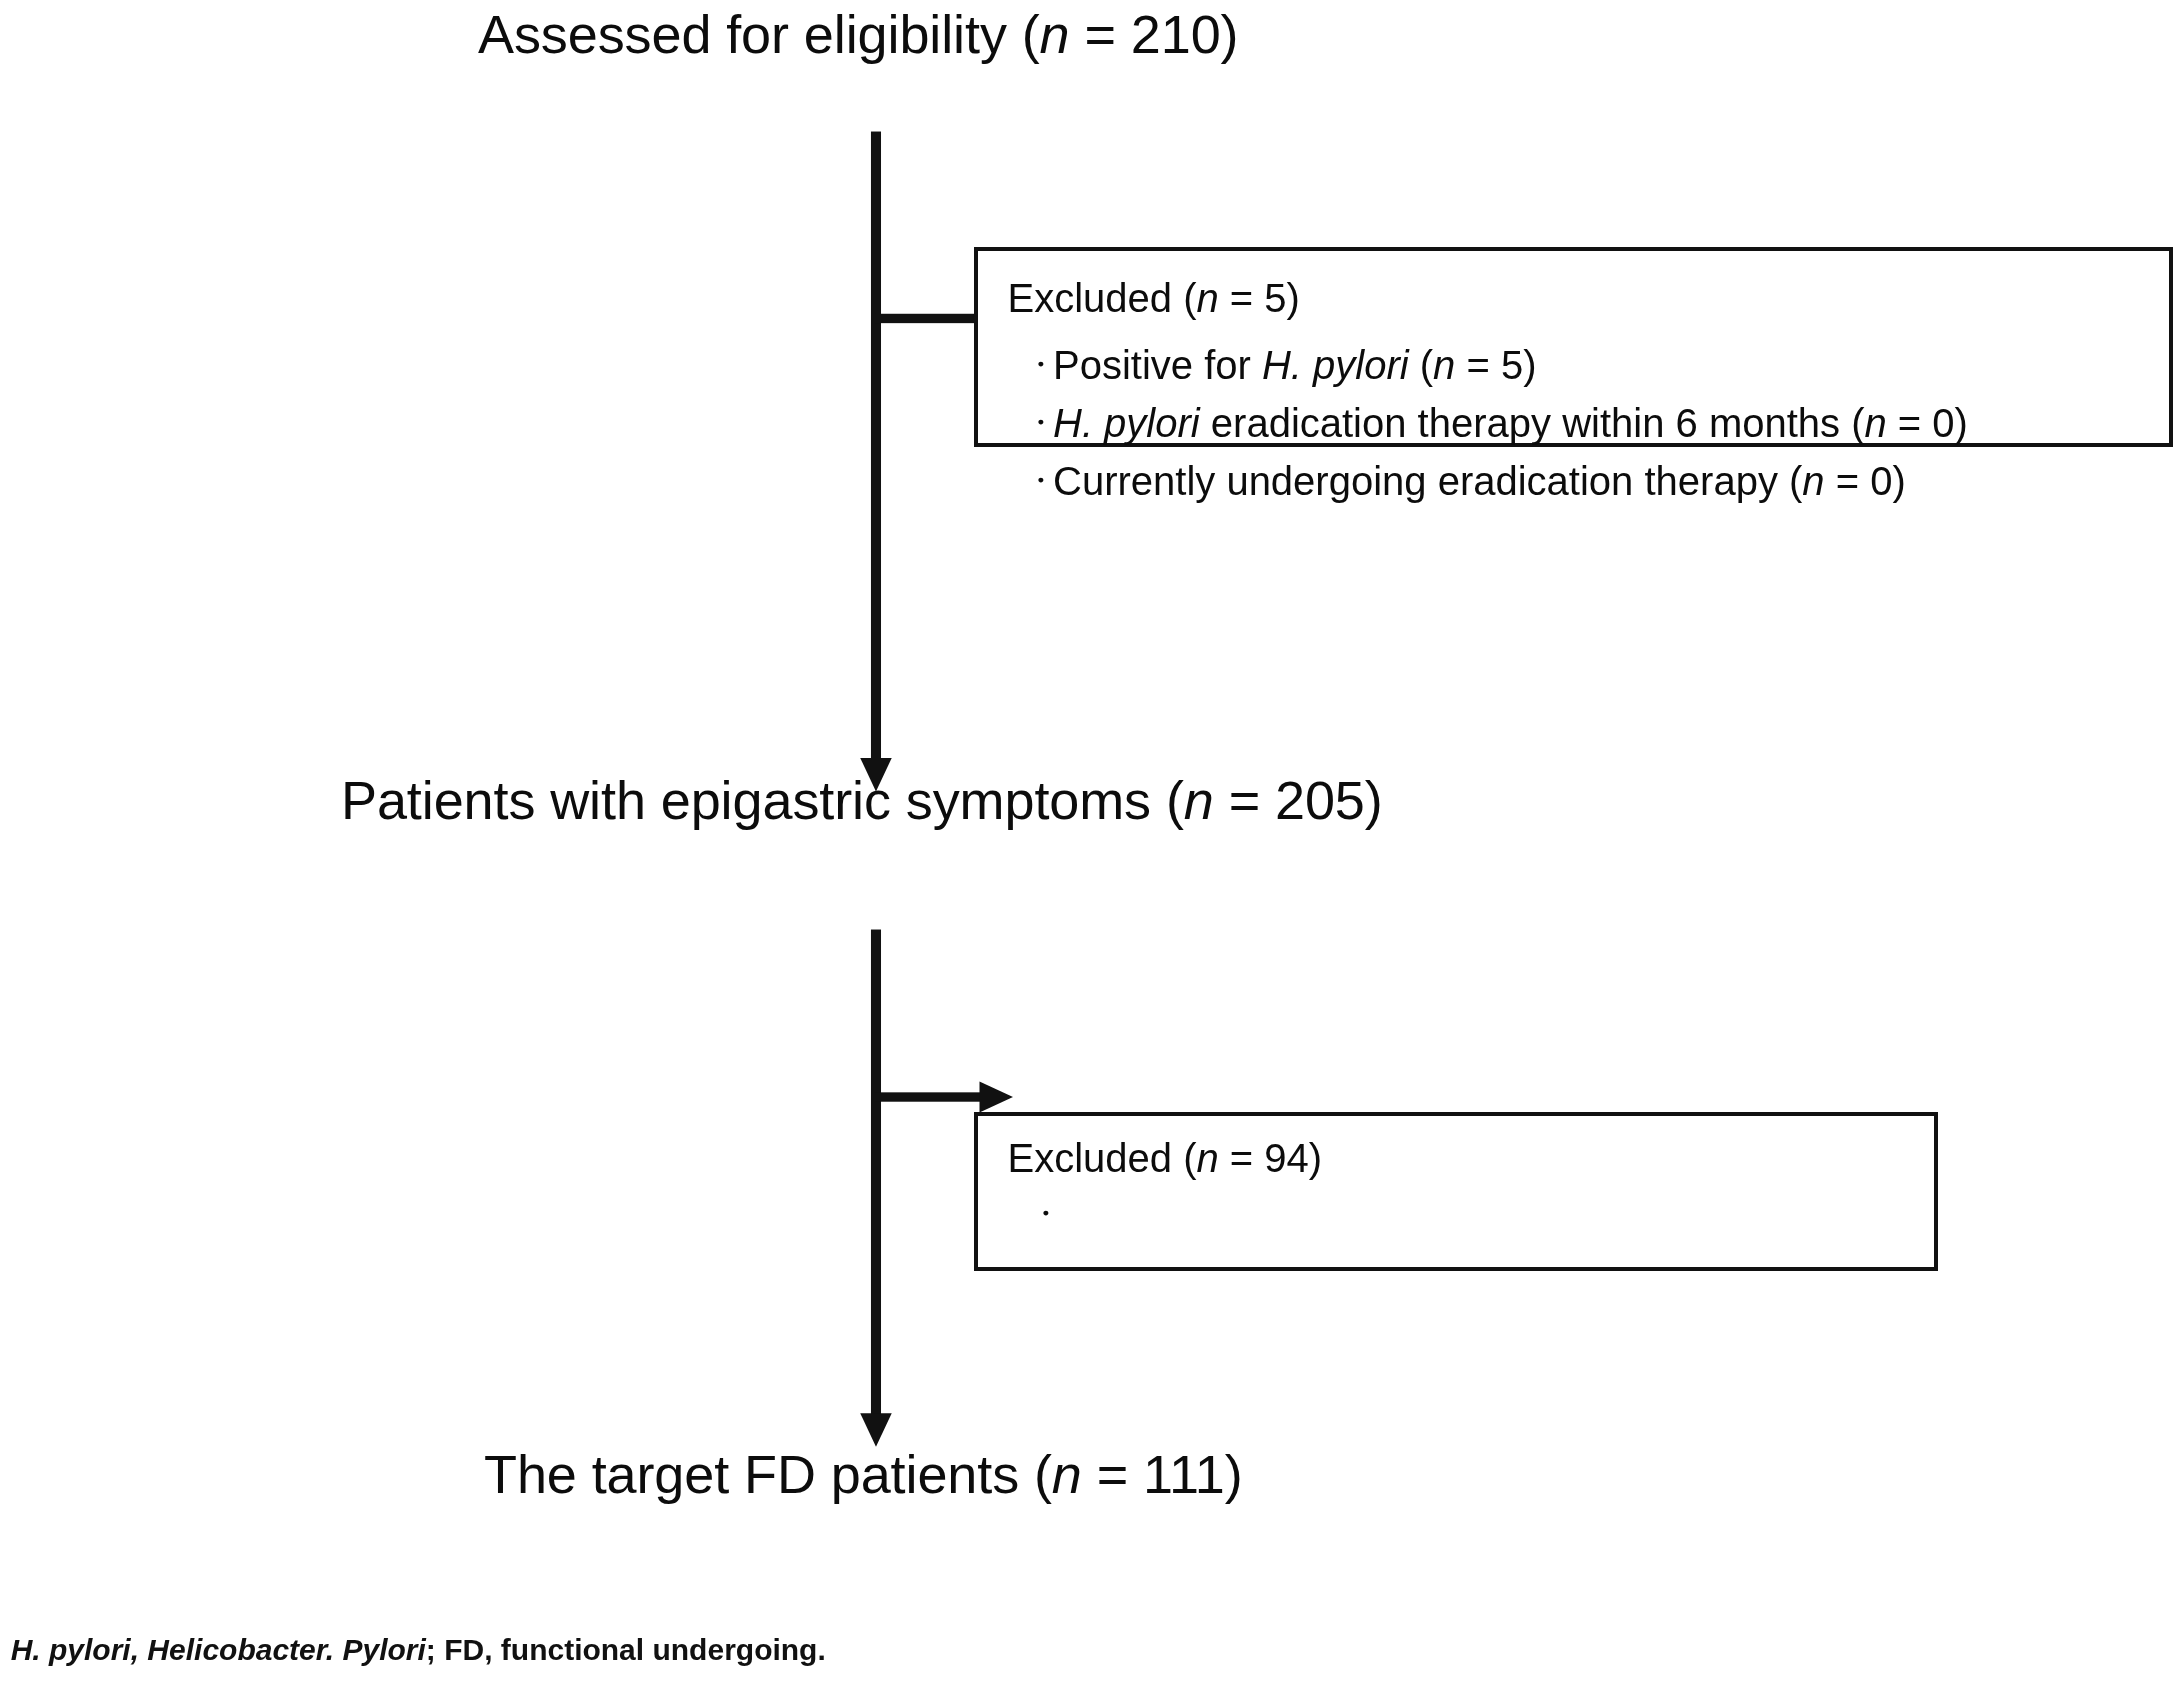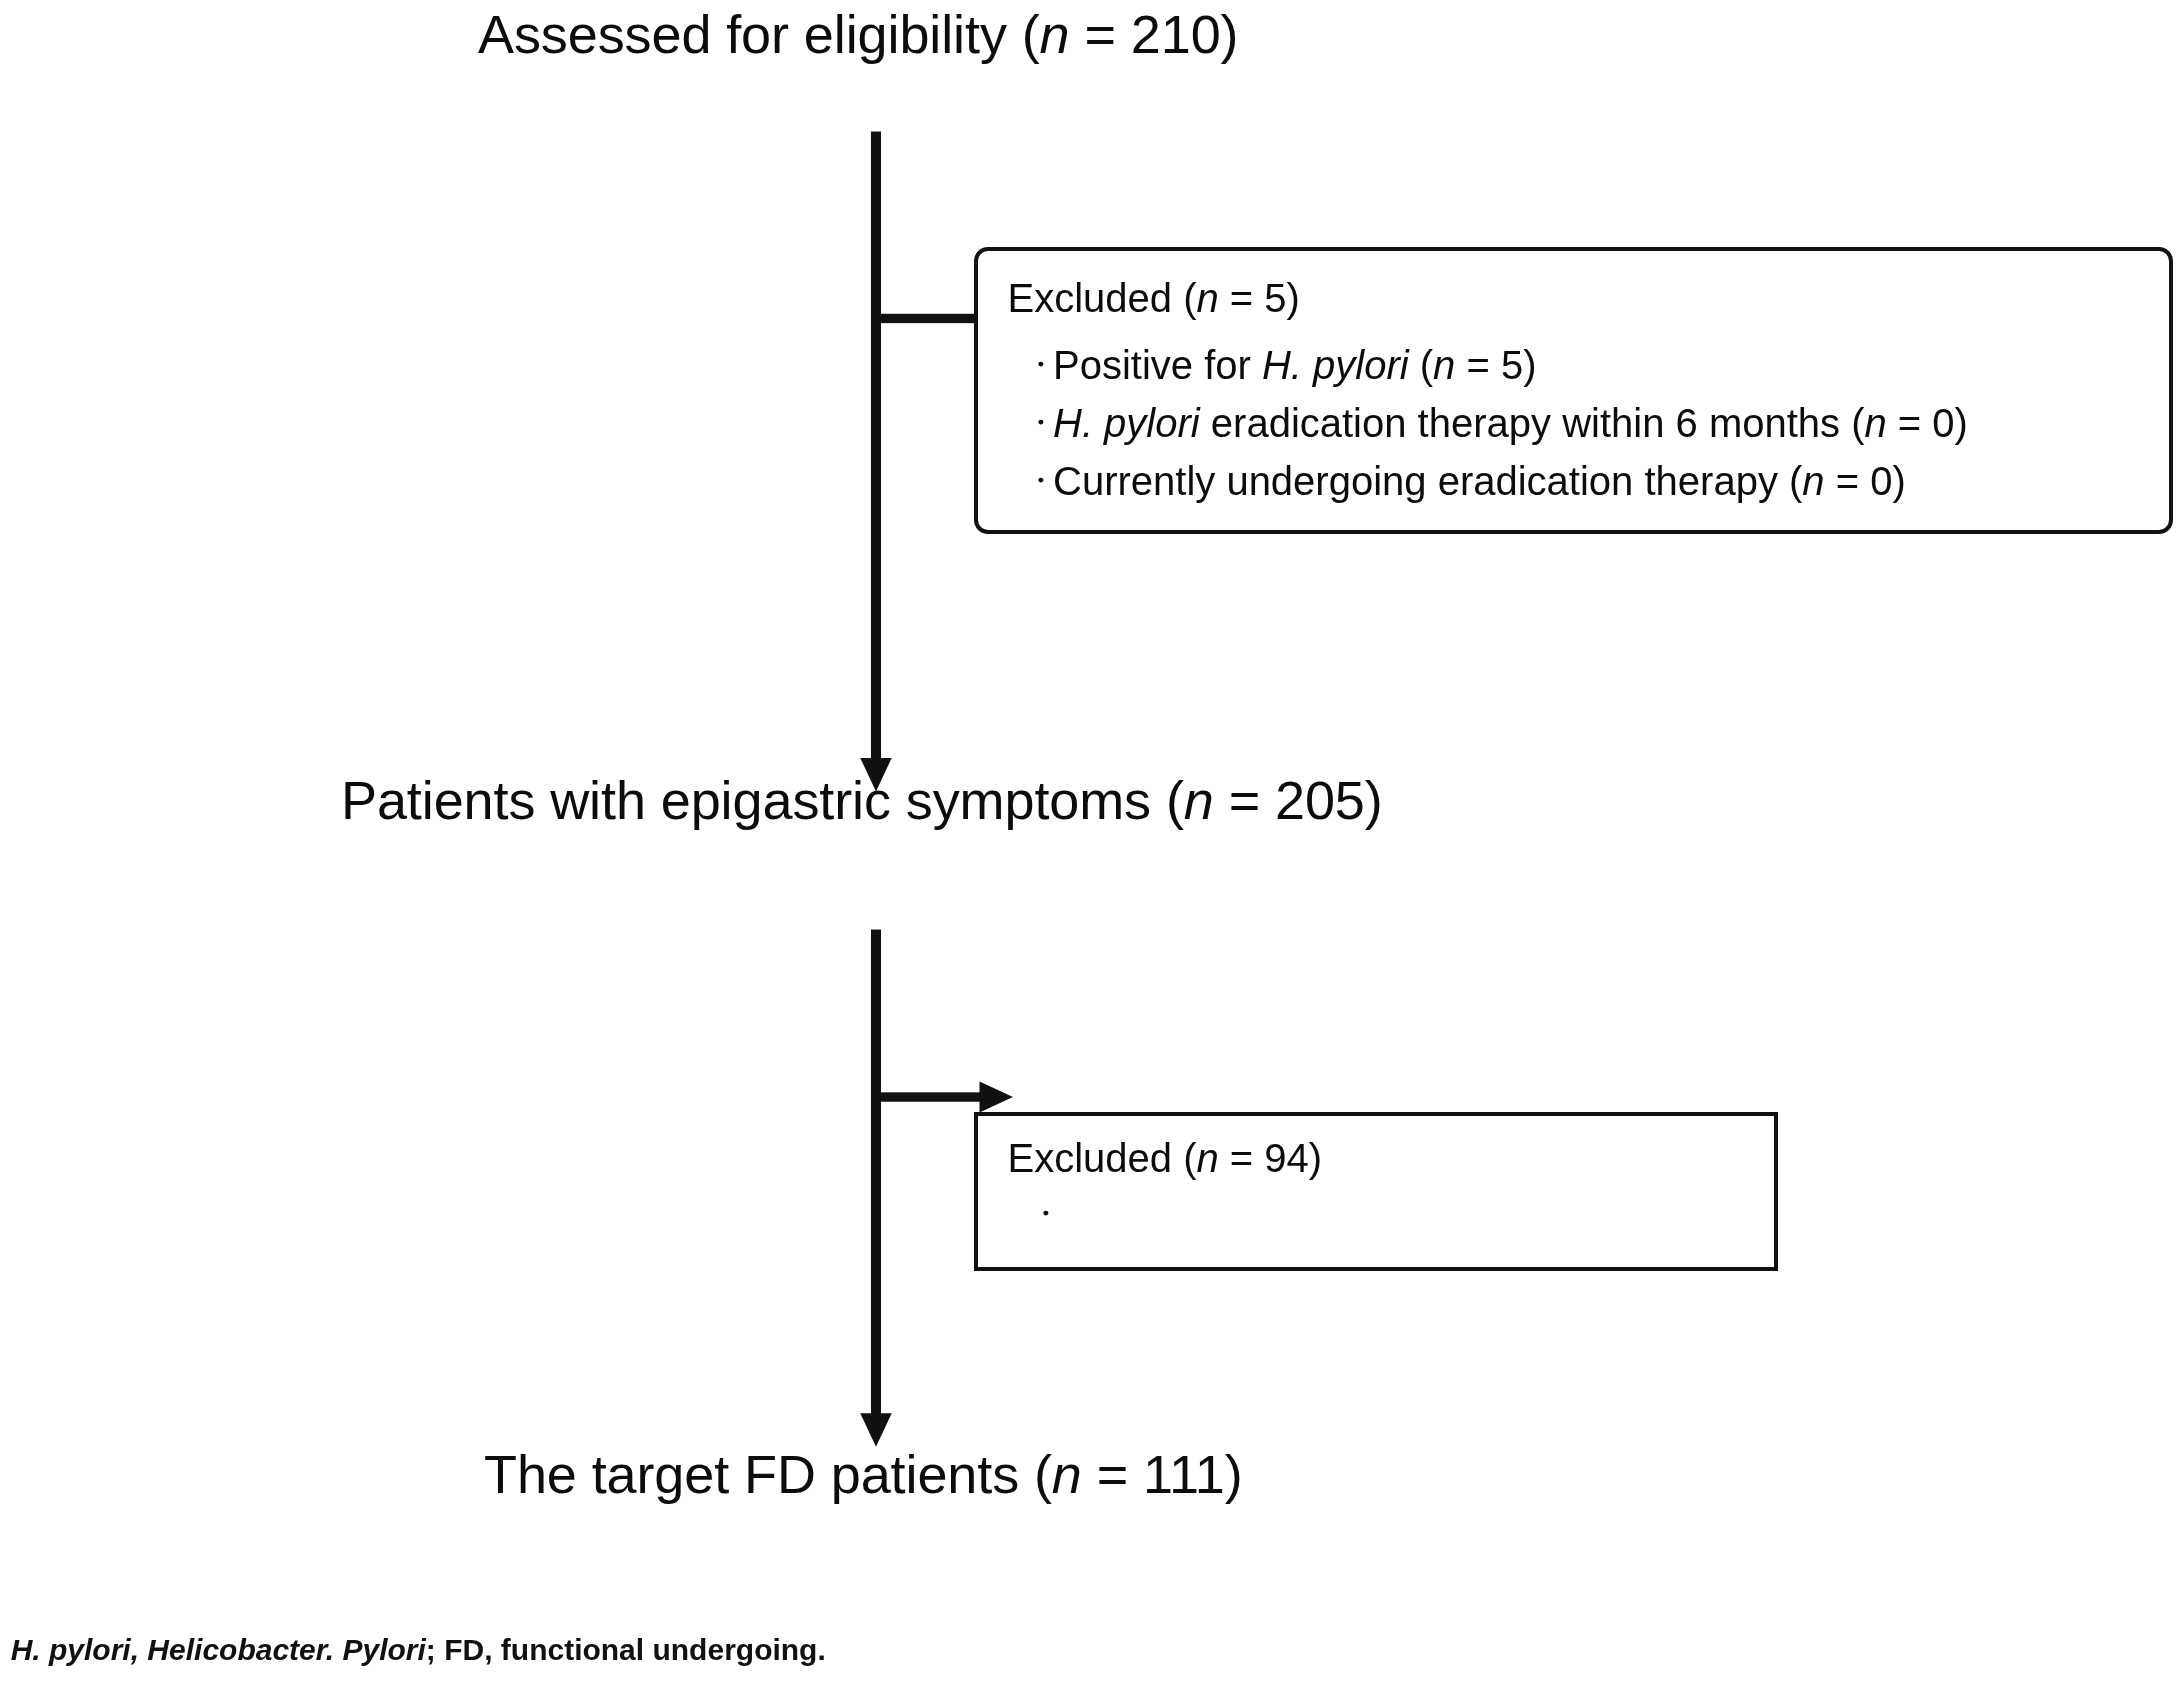--- a/index.html
+++ b/index.html
@@ -34,22 +34,22 @@
   #node-epigastric { left: 293px;  top: 773px; margin-left: 48px; }
   #node-target     { left: 484px;  top: 1447px; }
 
   
   .excl-box {
     position: absolute;
     box-sizing: border-box;
     border: 4.7px solid #111111;
     background: #ffffff;
   }
-  #excl-box-1 { left: 974px; top: 247px;  width: 1199px; height: 287px; border-radius: 14px; }
-  #excl-box-2 { left: 974px; top: 1112px; width: 804px; height: 159px; }
+  #excl-box-1 { left: 974px; top: 247px;  width: 1199px; height: 200px; }
+  #excl-box-2 { left: 974px; top: 1112px; width: 964px; height: 159px; }
 
   .excl-heading {
     position: absolute;
     white-space: nowrap;
     font-size: 40px;
     line-height: 1.0;
     color: #0c0c0c;
   }
   #excl-box-1 .excl-heading { left: 29.5px; top: 27px; }
   #excl-box-2 .excl-heading { left: 29.5px; top: 21.5px; }

